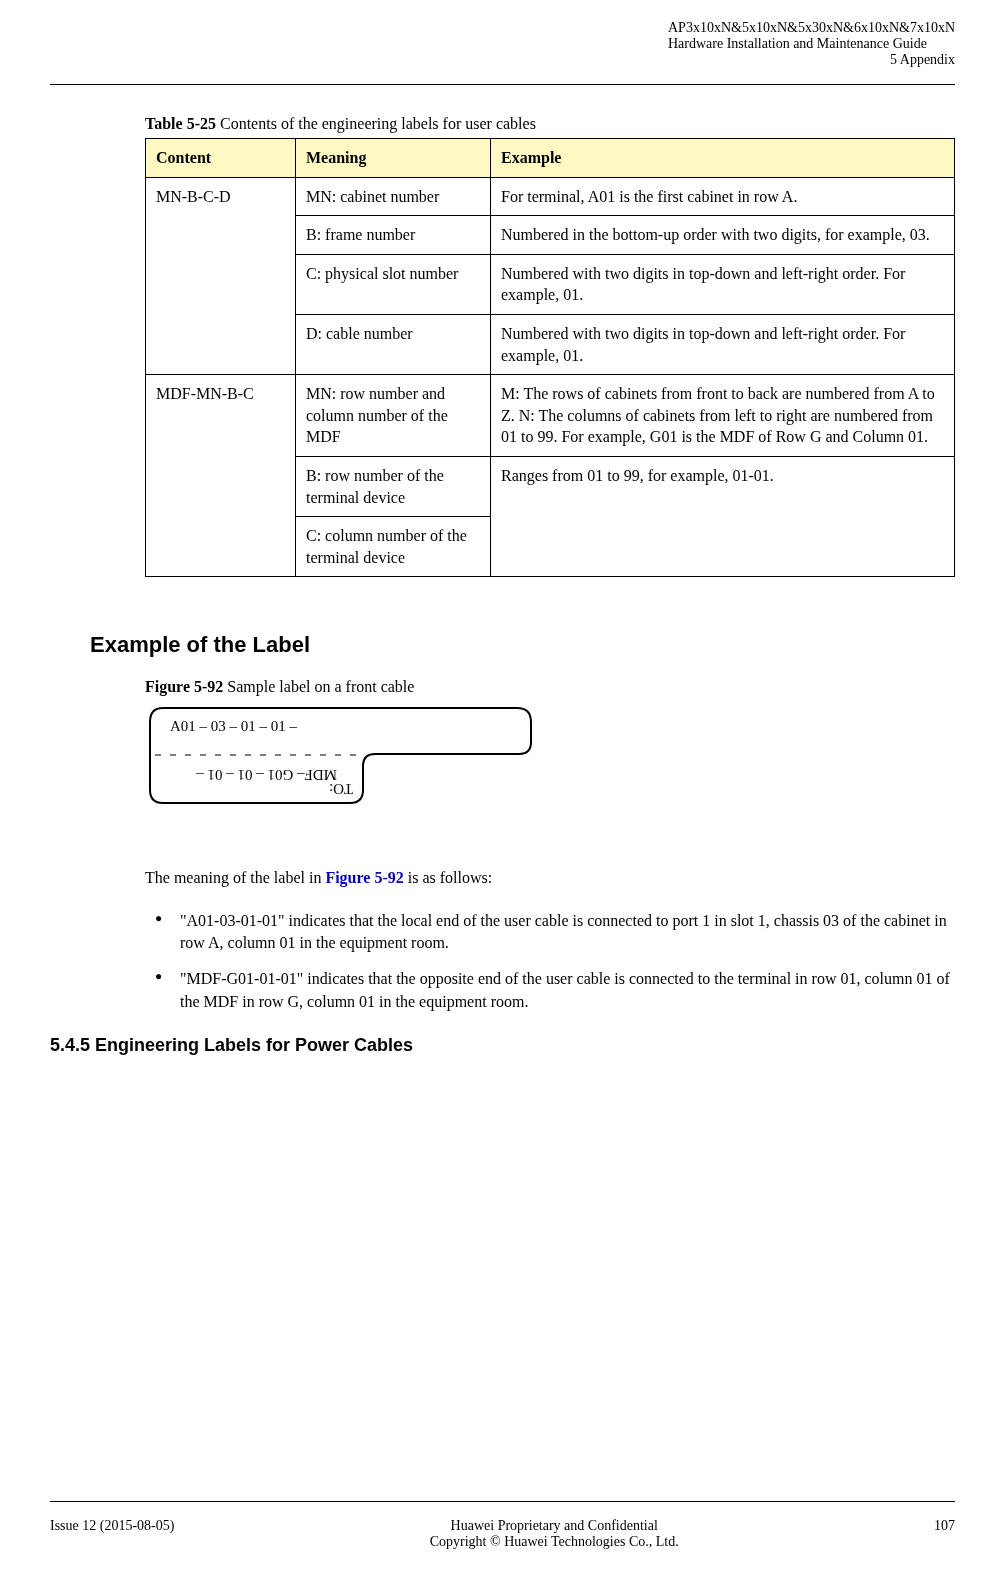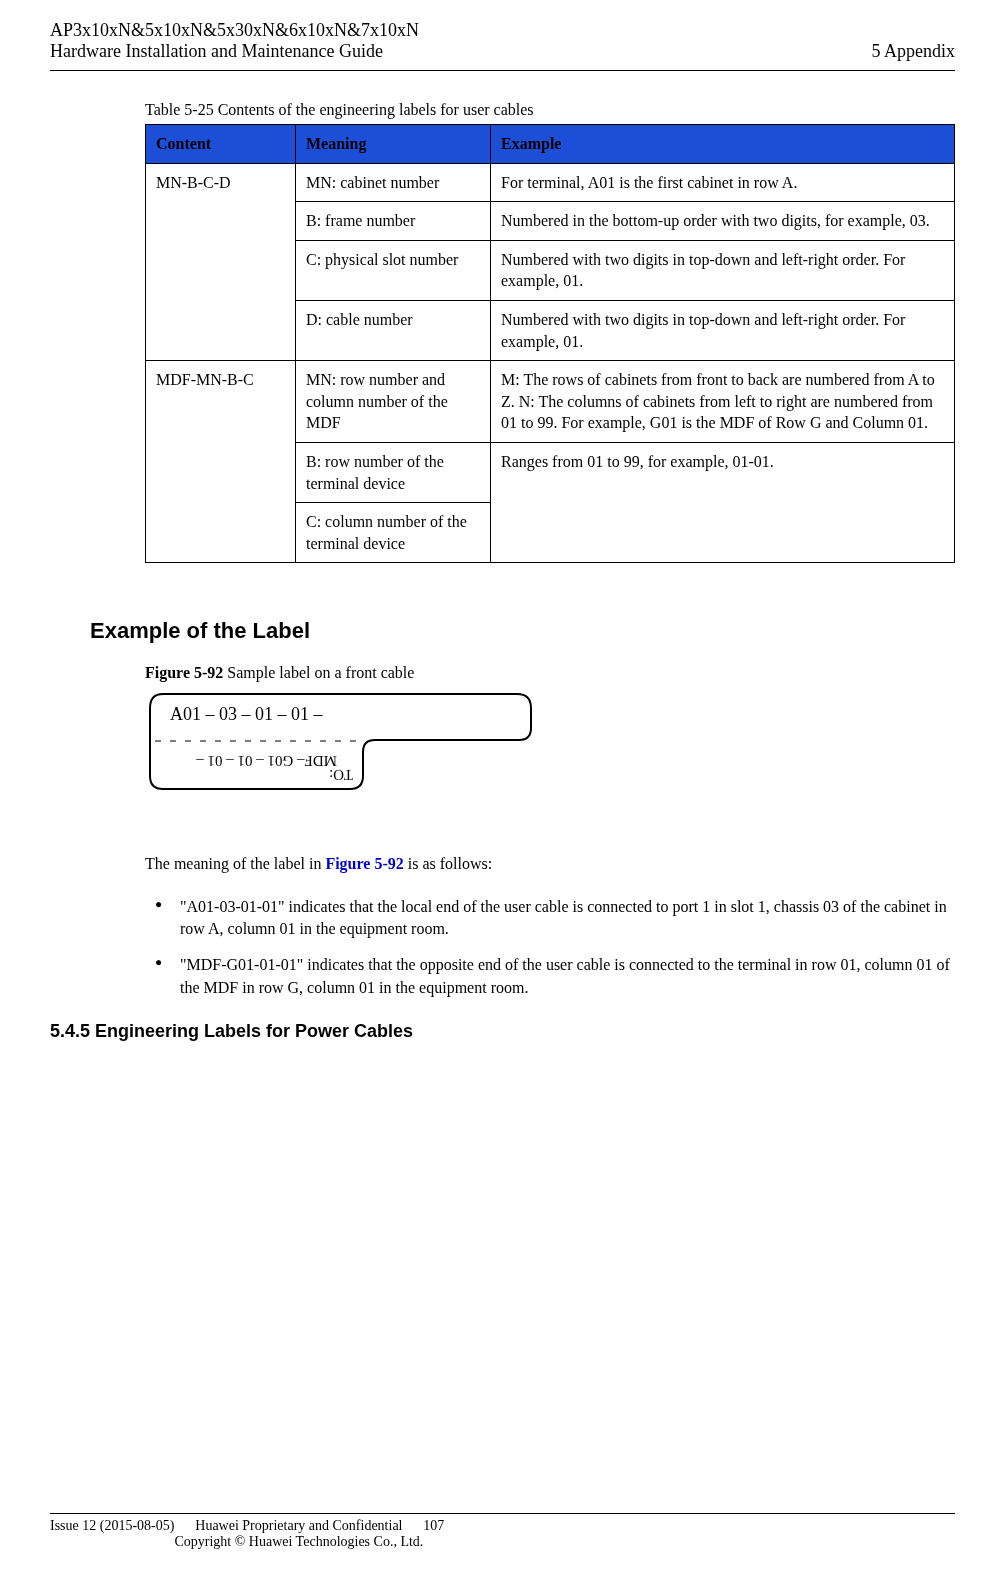--- a/index.html
+++ b/index.html
@@ -11,50 +11,51 @@
       width: 1005px;
       height: 1570px;
       position: relative;
       padding: 0 50px;
     }
     .header {
       display: flex;
       justify-content: space-between;
       align-items: flex-end;
       padding-top: 20px;
-      font-size: 18px;
+      font-size: 14px;
       border-bottom: 1px solid #000;
-      padding-bottom: 8px;
+      padding-bottom: 16px;
+      flex-direction: column;
     }
     .header-left { text-align: left; }
     .header-right { }
     .content-inner {
       padding-left: 95px;
       padding-top: 30px;
     }
     .table-caption {
       font-size: 16px;
       margin-bottom: 5px;
     }
-    .table-caption b { font-weight: normal; }
+    .table-caption b { font-weight: bold; }
     table {
       border-collapse: collapse;
       width: 100%;
       table-layout: fixed;
     }
     th, td {
       border: 1px solid #000;
       padding: 8px 10px;
       text-align: left;
       vertical-align: top;
       font-size: 16px;
       line-height: 1.35;
     }
     th {
-      background: #1d4ed8;
+      background: #fef9c3;
       font-weight: bold;
     }
     .col-content { width: 150px; }
     .col-meaning { width: 195px; }
     .col-example { }
     .section-heading {
       font-family: Arial, Helvetica, sans-serif;
       font-size: 22px;
       font-weight: bold;
       margin-top: 55px;
@@ -79,21 +80,21 @@
       margin-bottom: 60px;
     }
     .label-box svg {
       position: absolute;
       top: 0; left: 0;
     }
     .label-top-text {
       position: absolute;
       top: 14px;
       left: 25px;
-      font-size: 18px;
+      font-size: 15px;
       letter-spacing: 0;
     }
     .blue-ref { color: #0000CC; font-weight: bold; }
     .bullet-list {
       list-style: none;
       padding-left: 0;
       margin-top: 10px;
     }
     .bullet-list li {
       position: relative;
@@ -117,22 +118,22 @@
       padding-left: 0;
     }
     .footer {
       position: absolute;
       bottom: 20px;
       left: 50px;
       right: 50px;
       border-top: 1px solid #000;
       font-size: 14px;
       display: flex;
-      justify-content: flex-start;
-      padding-top: 4px;
+      justify-content: space-between;
+      padding-top: 16px;
     }
     .footer-center { text-align: center; }
   </style>
 </head>
 <body>
 
 <div class="header">
   <div class="header-left">
     <div>AP3x10xN&amp;5x10xN&amp;5x30xN&amp;6x10xN&amp;7x10xN</div>
     <div>Hardware Installation and Maintenance Guide</div>

